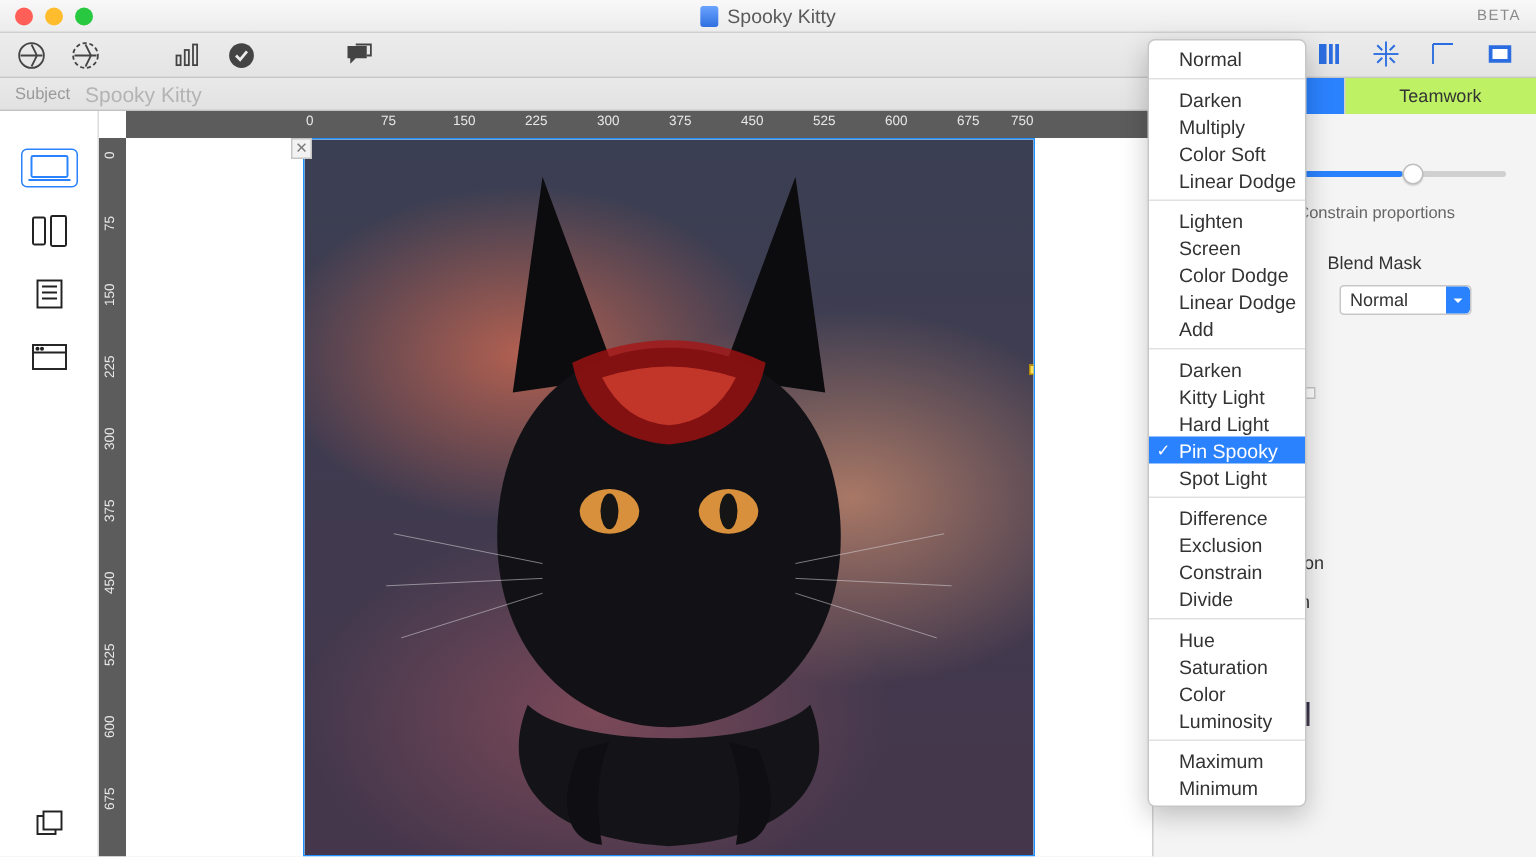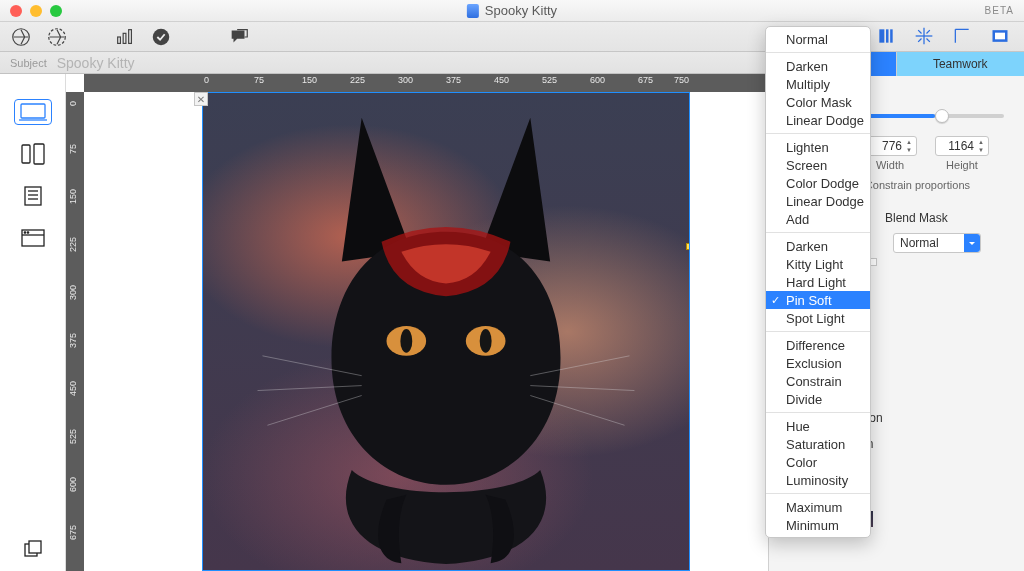--- a/index.html
+++ b/index.html
@@ -38,21 +38,21 @@
  radial-gradient(ellipse 280px 180px at 40% 80%, rgba(180,90,100,0.5), transparent 70%),
  linear-gradient(#3b3f53,#45364b)}
 .cat{position:absolute;inset:0}
 .handle{position:absolute;width:7px;height:7px;background:#ffe05a;border:1px solid #b58900;right:-4px;top:150px}
 .right-panel{width:256px;background:#f4f4f4;border-left:1px solid #d0d0d0;position:relative;font-size:12px;color:#333}
 .rp-toolbar{height:30px;position:absolute;top:-52px;right:0;width:260px;display:flex;align-items:center;justify-content:flex-end;gap:18px;padding-right:14px}
 .rp-toolbar svg{width:20px;height:20px;stroke:#2b6de0;fill:none;stroke-width:1.5}
 .tabs{display:flex;height:24px;position:absolute;top:-22px;right:0;width:256px}
 .tab{flex:1;display:flex;align-items:center;justify-content:center;font-size:12px}
 .tab.active{background:#2b82ff;color:#fff}
-.tab.inactive{background:#7dd3fc;color:#333;border-left:1px solid #d0d0d0}
+.tab.inactive{background:#bef264;color:#333;border-left:1px solid #d0d0d0}
 .panel-body{padding:14px 14px 0 14px;position:relative}
 .slider{height:4px;background:#d0d0d0;border-radius:2px;position:relative;margin:26px 6px 18px}
 .slider .fill{position:absolute;left:0;top:0;bottom:0;width:68%;background:#2b82ff;border-radius:2px}
 .slider .knob{position:absolute;top:-5px;left:68%;width:14px;height:14px;border-radius:50%;background:#fff;border:1px solid #bfbfbf;box-shadow:0 1px 1px rgba(0,0,0,.15)}
 .dims{display:flex;gap:18px;justify-content:flex-start;padding-left:80px}
 .dim{display:flex;flex-direction:column;align-items:center;gap:3px}
 .numbox{width:54px;height:20px;background:#fff;border:1px solid #c7c7c7;border-radius:3px;display:flex;align-items:center;justify-content:flex-end;padding-right:14px;position:relative;font-size:12px}
 .stepper{position:absolute;right:1px;top:1px;width:12px;height:16px;display:flex;flex-direction:column}
 .stepper div{flex:1;font-size:6px;color:#666;display:flex;align-items:center;justify-content:center}
 .dim-lbl{font-size:11px;color:#666}
@@ -248,42 +248,20 @@
     <div class="tabs">
       <div class="tab active">Style</div>
       <div class="tab inactive">Teamwork</div>
     </div>
 
     <div class="panel-body">
       <div class="slider">
         <div class="fill"></div>
           <div class="knob"></div>
       </div>
-      <div class="dims">
-        <div class="dim">
-          <div class="numbox">
-              <span>776</span>
-              <div class="stepper">
-                <div>▲</div>
-                <div>▼</div>
-              </div>
-            </div>
-          <span class="dim-lbl">Width</span>
-        </div>
-        <div class="dim">
-          <div class="numbox">
-              <span>1164</span>
-              <div class="stepper">
-                <div>▲</div>
-                <div>▼</div>
-              </div>
-            </div>
-          <span class="dim-lbl">Height</span>
-        </div>
-      </div>
       <div class="constrain">Constrain proportions</div>
 
       <div class="section-h">Blend Mask</div>
       <div class="blend-sel">
         <span>Normal</span>
         <span class="chev"></span>
       </div>
       <div class="hidden-box"></div>
 
       <div style="height:150px"></div>
@@ -301,33 +279,33 @@
         </div>
 
       <div class="effects-h">Effects</div>
       <div class="thumb"></div>
 
       <div class="dropdown">
         <div class="dd-item">Normal</div>
         <div class="dd-sep"></div>
         <div class="dd-item">Darken</div>
         <div class="dd-item">Multiply</div>
-        <div class="dd-item">Color Mask</div>
+        <div class="dd-item">Color Soft</div>
         <div class="dd-item">Linear Dodge</div>
         <div class="dd-sep"></div>
         <div class="dd-item">Lighten</div>
         <div class="dd-item">Screen</div>
         <div class="dd-item">Color Dodge</div>
         <div class="dd-item">Linear Dodge</div>
         <div class="dd-item">Add</div>
         <div class="dd-sep"></div>
         <div class="dd-item">Darken</div>
         <div class="dd-item">Kitty Light</div>
         <div class="dd-item">Hard Light</div>
-        <div class="dd-item selected">Pin Soft</div>
+        <div class="dd-item selected">Pin Spooky</div>
         <div class="dd-item">Spot Light</div>
         <div class="dd-sep"></div>
         <div class="dd-item">Difference</div>
         <div class="dd-item">Exclusion</div>
         <div class="dd-item">Constrain</div>
         <div class="dd-item">Divide</div>
         <div class="dd-sep"></div>
         <div class="dd-item">Hue</div>
         <div class="dd-item">Saturation</div>
         <div class="dd-item">Color</div>

